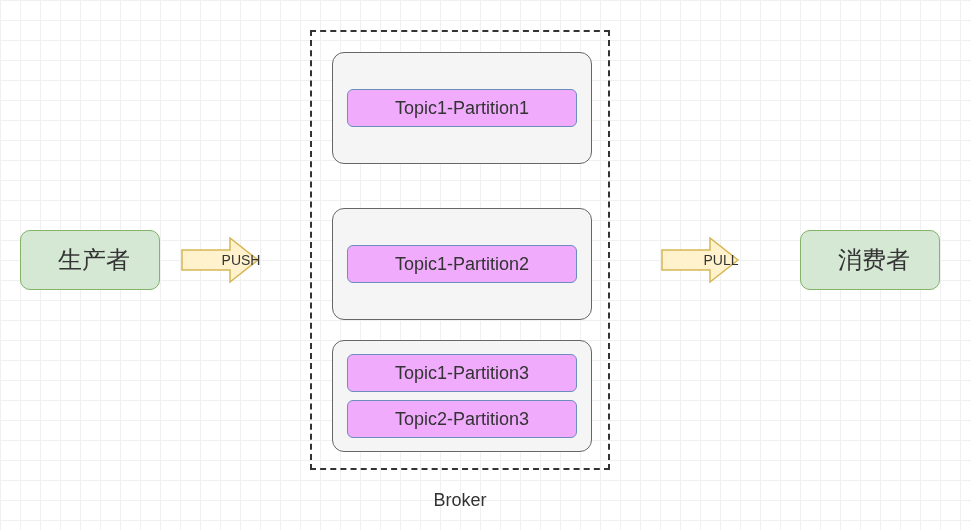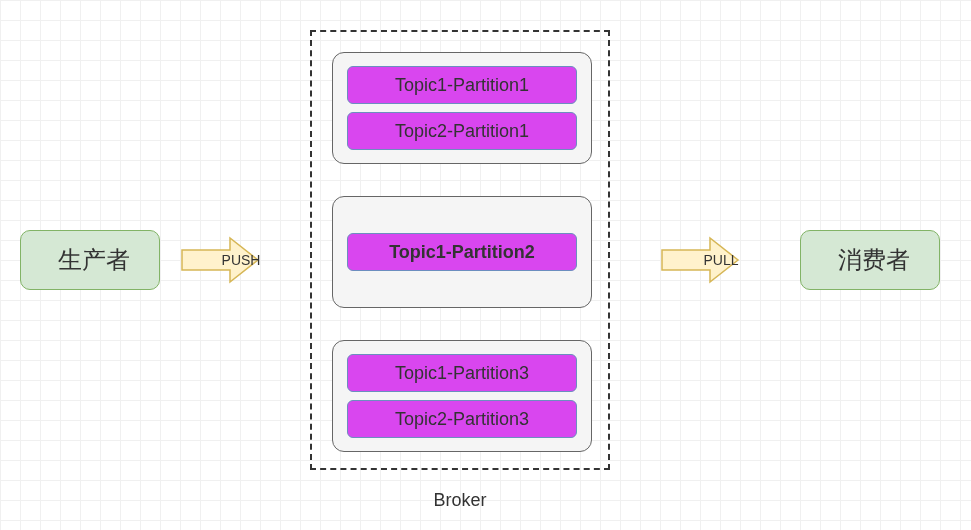--- a/index.html
+++ b/index.html
@@ -65,26 +65,26 @@
       background-color: #f5f5f5;
       border: 1px solid #666;
       border-radius: 12px;
       display: flex;
       flex-direction: column;
       align-items: center;
       justify-content: center;
       gap: 8px;
     }
     .group1 { top: 20px; }
-    .group2 { top: 164px; font-weight: bold; }
+    .group2 { top: 176px; }
     .group3 { top: 308px; }
     .topic-box {
       width: 230px;
       height: 38px;
-      background-color: #d946ef;
+      background-color: #f0abfc;
       border: 1px solid #6c8ebf;
       border-radius: 6px;
       display: flex;
       align-items: center;
       justify-content: center;
       font-size: 18px;
       color: #333;
     }
     .broker-label {
       position: absolute;
@@ -108,23 +108,20 @@
     <path d="M 2 14 L 50 14 L 50 2 L 78 24 L 50 46 L 50 34 L 2 34 Z" fill="#fff2cc" stroke="#d6b656" stroke-width="1.5"></path>
   </svg>
   <span class="arrow-label">PUSH</span>
 </div>
 
 <div class="broker-container">
   <div class="group-box group1">
     <div class="topic-box">
       <span>Topic1-Partition1</span>
     </div>
-    <div class="topic-box">
-      <span>Topic2-Partition1</span>
-    </div>
   </div>
   <div class="group-box group2">
     <div class="topic-box">
       <span>Topic1-Partition2</span>
     </div>
   </div>
   <div class="group-box group3">
     <div class="topic-box">
       <span>Topic1-Partition3</span>
     </div>

